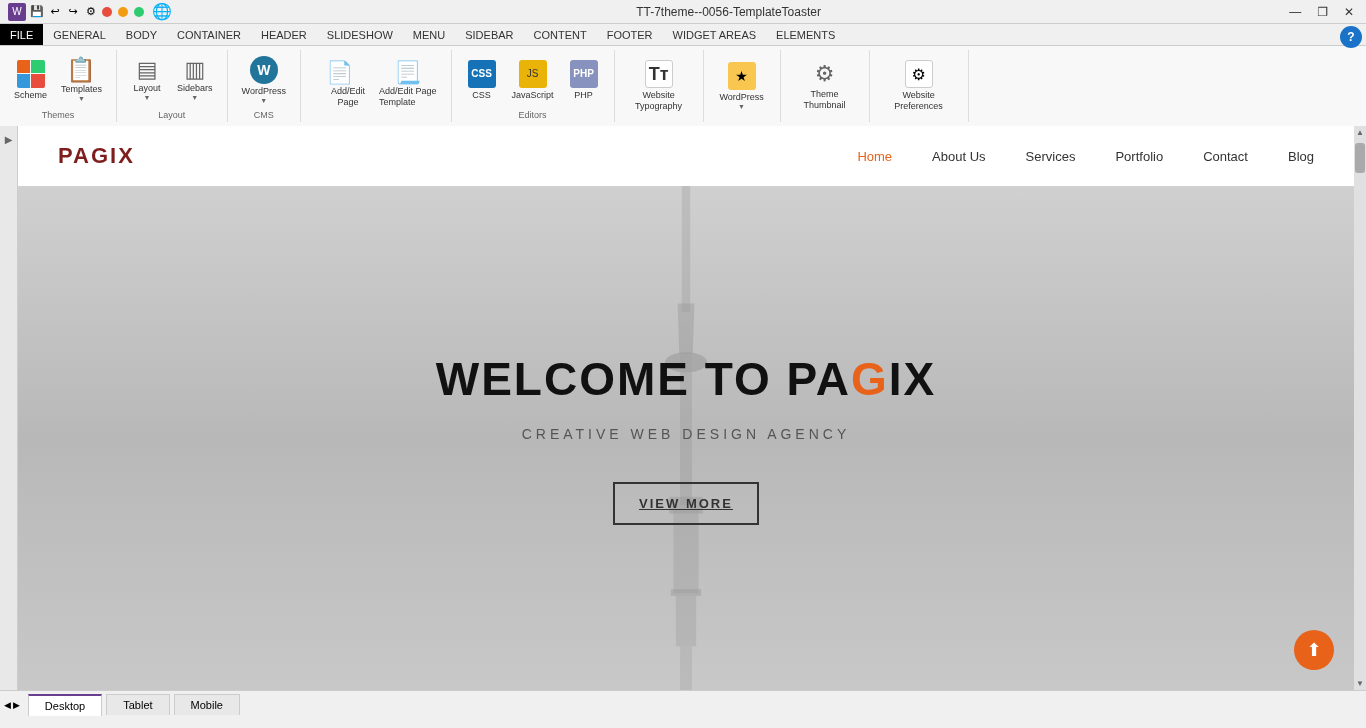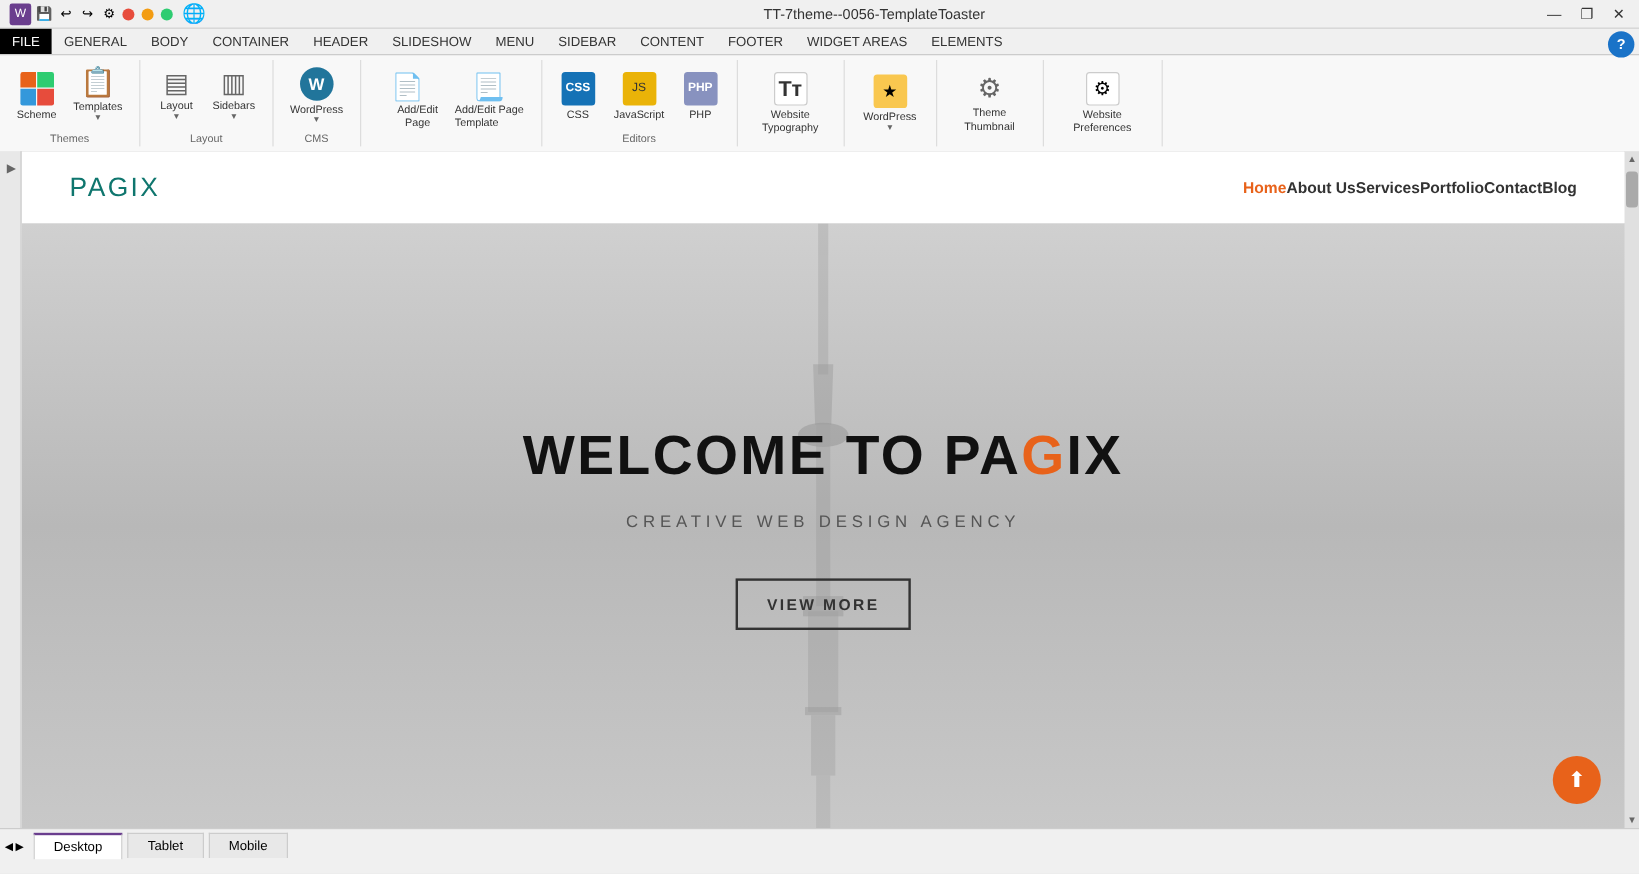--- a/index.html
+++ b/index.html
@@ -116,28 +116,28 @@
       padding: 0 40px;
       height: 60px;
       display: flex;
       align-items: center;
       justify-content: space-between;
       position: relative;
       z-index: 2;
     }
     .preview-logo {
       font-size: 22px;
-      font-weight: normal;
-      color: #0f766e;
+      font-weight: bold;
+      color: #7f1d1d;
       letter-spacing: 2px;
     }
     .preview-nav {
       display: flex;
-      align-items: center;
-      font-weight: bold;
+      gap: 40px;
+      align-items: center;
     }
     .preview-nav a {
       text-decoration: none;
       font-size: 13px;
       color: #333;
     }
     .preview-nav a.active { color: #e8621a; }
 
     
     .hero-section {
@@ -187,20 +187,21 @@
     }
     .hero-btn {
       border: 2px solid #333;
       background: transparent;
       color: #333;
       padding: 12px 24px;
       font-size: 13px;
       letter-spacing: 2px;
       cursor: pointer;
       font-weight: bold;
+      text-decoration: underline;
     }
 
     
     .scroll-arrow {
       position: absolute;
       bottom: 20px;
       right: 20px;
       width: 40px;
       height: 40px;
       background: #e8621a;

